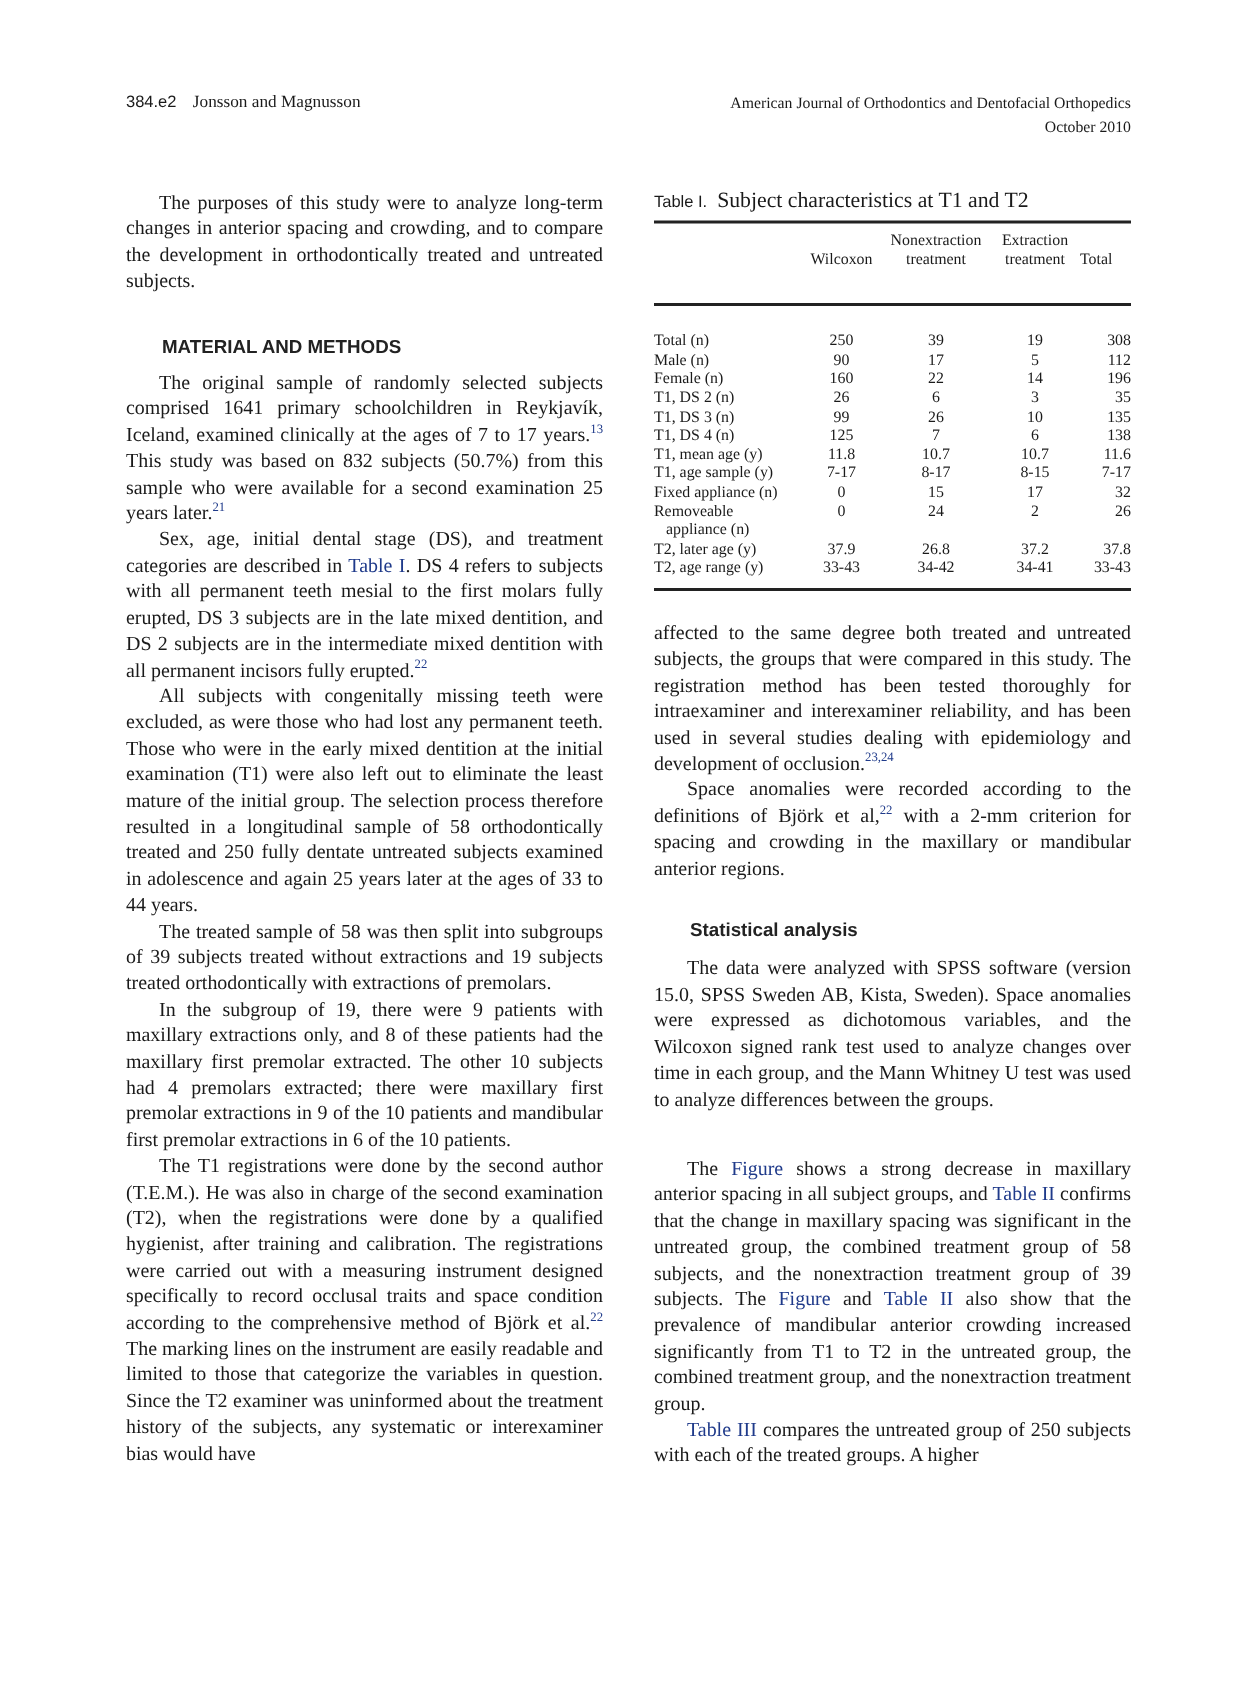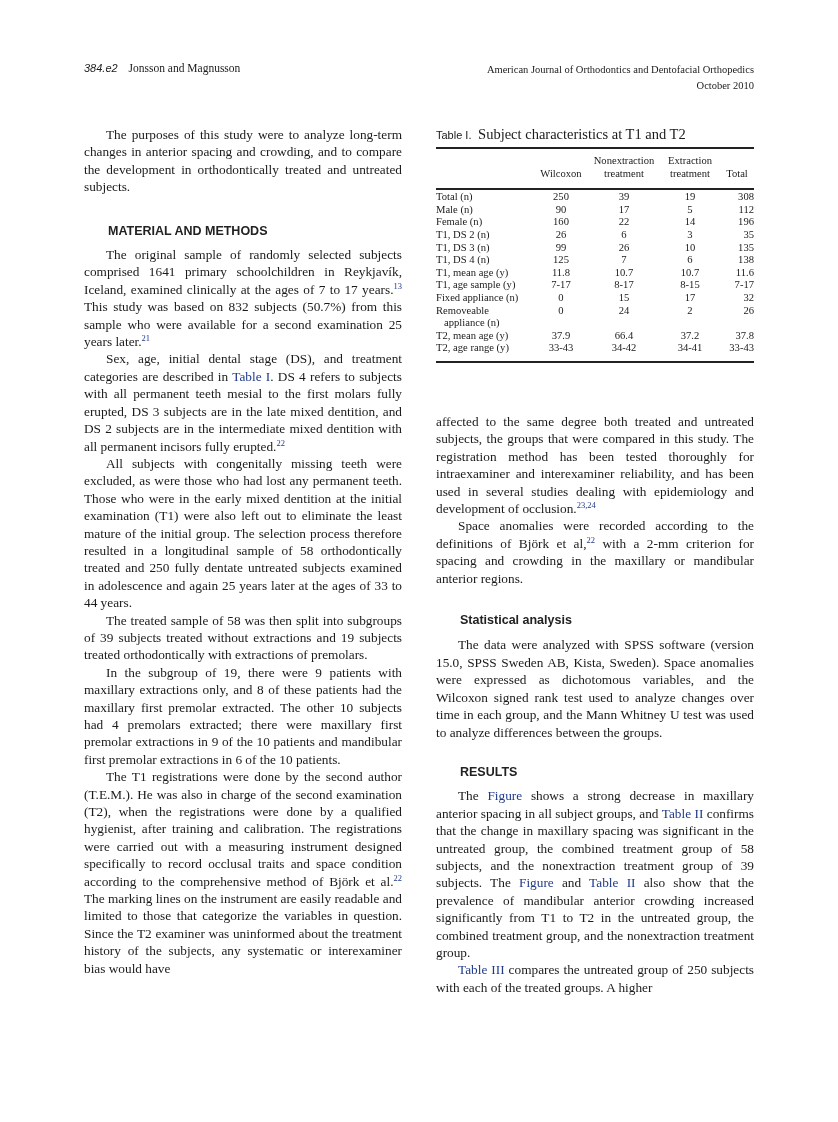--- a/index.html
+++ b/index.html
@@ -1,50 +1,50 @@
 <!DOCTYPE html>
 <html><head>
 <meta charset="utf-8">
 <style>
   html, body { margin: 0; padding: 0; background: #ffffff; }
   body { width: 838px; height: 1122px; position: relative; overflow: hidden;
          font-family: "Liberation Serif", "DejaVu Serif", serif; color: #1a1a1a; }
   .running-head { position: absolute; top: 62px; left: 84px; right: 84px; height: 32px; }
   .rh-left { position: absolute; left: 0; top: 0; font-size: 11.5px; }
-  .rh-left .page-no { font-family: "Liberation Sans", "DejaVu Sans", sans-serif; font-size: 11px; margin-right: 8px; font-style: italic; }
+  .rh-left .page-no { font-family: "Liberation Sans", "DejaVu Sans", sans-serif; font-size: 11px; margin-right: 8px; }
   .rh-right { position: absolute; right: 0; top: 0; text-align: right; font-size: 10.5px; line-height: 16px; }
 
   .col { position: absolute; width: 318px; font-size: 13.3px; line-height: 17.4px; text-align: justify; }
   .col-left { left: 84px; top: 126px; }
   .col-right { left: 436px; }
   .col p { margin: 0; }
   .col p.indent { text-indent: 22px; }
   .section-head { font-family: "Liberation Sans", "DejaVu Sans", sans-serif; font-size: 12.5px;
                   text-transform: none; letter-spacing: 0; margin: 0; color: #222; padding-left: 24px; }
   sup { font-size: 8.5px; line-height: 0; vertical-align: super; color: #1f3a8a; }
   .ref { color: #1f3a8a; }
 
   
   .table-block { position: absolute; left: 436px; top: 126px; width: 318px; }
   .table-caption { font-size: 14.5px; margin-bottom: 4px; }
   .table-caption .lbl { font-family: "Liberation Sans", "DejaVu Sans", sans-serif; font-size: 11px; margin-right: 3px; }
   table { width: 100%; border-collapse: collapse; font-size: 10.6px; line-height: 12.6px; }
-  thead tr th { font-weight: normal; vertical-align: bottom; padding: 6px 0 8px 0; }
+  thead tr th { font-weight: normal; vertical-align: bottom; padding: 6px 0 22px 0; }
   thead { border-top: 2.5px solid #222; border-bottom: 2.5px solid #222; }
   tbody { border-bottom: 2.5px solid #222; }
-  tbody tr:first-child td { padding-top: 1px; }
+  tbody tr:first-child td { padding-top: 18px; }
   tbody tr:last-child td { padding-bottom: 6px; }
   td, th { padding: 0; }
   td.rowlabel { text-align: left; width: 98px; }
   td.rowlabel .cont { padding-left: 8px; display: block; }
   td.num, th.num { text-align: center; }
   th.c-untreated { width: 54px; }
   th.c-nonext { width: 72px; }
   th.c-ext { width: 60px; }
-  th.c-total { width: 34px; text-align: center; }
+  th.c-total { width: 34px; text-align: left; }
   td.c-total { text-align: right; }
 </style>
 </head>
 <body>
 
 <div class="running-head">
   <div class="rh-left">
     <span class="page-no">384.e2</span>
     <span>Jonsson and Magnusson</span>
   </div>
@@ -147,23 +147,23 @@
           <td class="c-total">32</td>
         </tr>
       <tr>
           <td class="rowlabel"><span>Removeable</span><span class="cont">appliance (n)</span></td>
           <td class="num" style="vertical-align:top">0</td>
           <td class="num" style="vertical-align:top">24</td>
           <td class="num" style="vertical-align:top">2</td>
           <td class="c-total" style="vertical-align:top">26</td>
         </tr>
       <tr>
-          <td class="rowlabel">T2, mean age (y)</td>
+          <td class="rowlabel">T2, later age (y)</td>
           <td class="num">37.9</td>
-          <td class="num">66.4</td>
+          <td class="num">26.8</td>
           <td class="num">37.2</td>
           <td class="c-total">37.8</td>
         </tr>
       <tr>
           <td class="rowlabel">T2, age range (y)</td>
           <td class="num">33-43</td>
           <td class="num">34-42</td>
           <td class="num">34-41</td>
           <td class="c-total">33-43</td>
         </tr>
@@ -172,17 +172,16 @@
 </div>
 
 <div class="col col-right" style="top:413px;">
   <p><span>affected to the same degree both treated and untreated subjects, the groups that were compared in this study. The registration method has been tested thoroughly for intraexaminer and interexaminer reliability, and has been used in several studies dealing with epidemiology and development of occlusion.</span><sup class="ref">23,24</sup></p>
   <p class="indent"><span>Space anomalies were recorded according to the definitions of Björk et al,</span><sup class="ref">22</sup><span> with a 2-mm criterion for spacing and crowding in the maxillary or mandibular anterior regions.</span></p>
   <div style="height:25px"></div>
   <h3 class="section-head">Statistical analysis</h3>
   <div style="height:7px"></div>
   <p class="indent">The data were analyzed with SPSS software (version 15.0, SPSS Sweden AB, Kista, Sweden). Space anomalies were expressed as dichotomous variables, and the Wilcoxon signed rank test used to analyze changes over time in each group, and the Mann Whitney U test was used to analyze differences between the groups.</p>
   <div style="height:23px"></div>
-  <h2 class="section-head">RESULTS</h2>
   <div style="height:6px"></div>
   <p class="indent"><span>The </span><span class="ref">Figure</span><span> shows a strong decrease in maxillary anterior spacing in all subject groups, and </span><span class="ref">Table II</span><span> confirms that the change in maxillary spacing was significant in the untreated group, the combined treatment group of 58 subjects, and the nonextraction treatment group of 39 subjects. The </span><span class="ref">Figure</span><span> and </span><span class="ref">Table II</span><span> also show that the prevalence of mandibular anterior crowding increased significantly from T1 to T2 in the untreated group, the combined treatment group, and the nonextraction treatment group.</span></p>
   <p class="indent"><span class="ref">Table III</span><span> compares the untreated group of 250 subjects with each of the treated groups. A higher</span></p>
 </div>
 
 </body></html>

